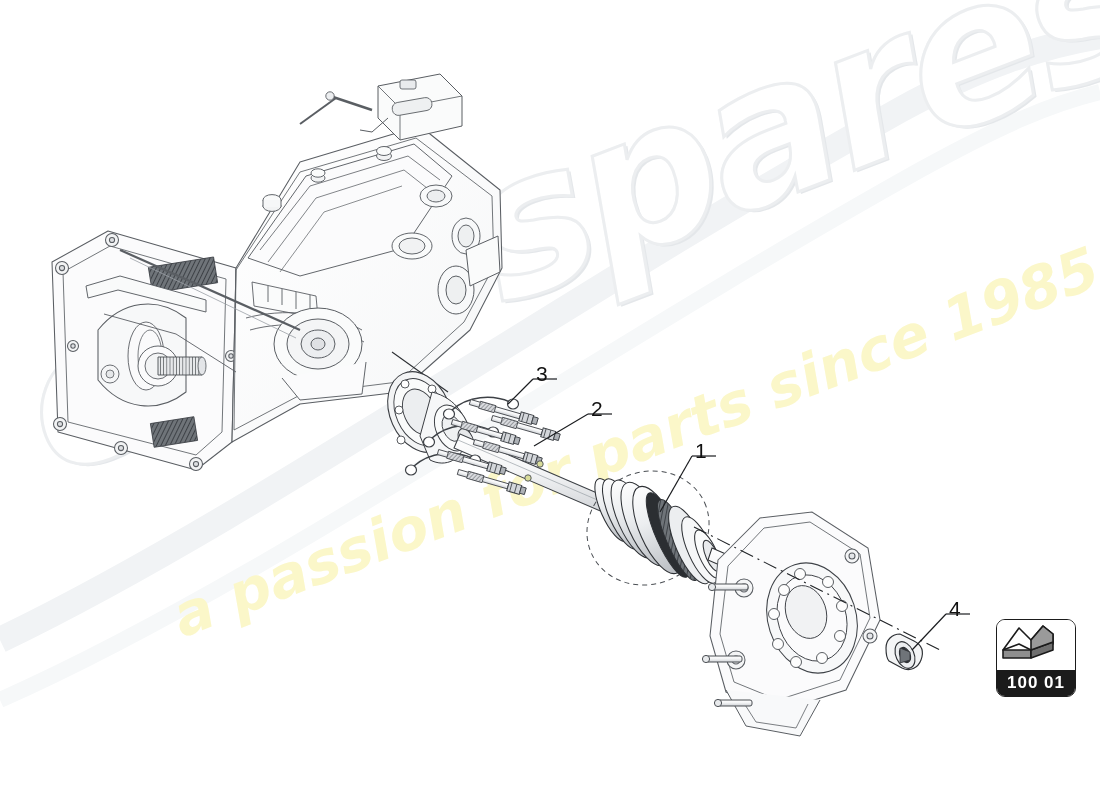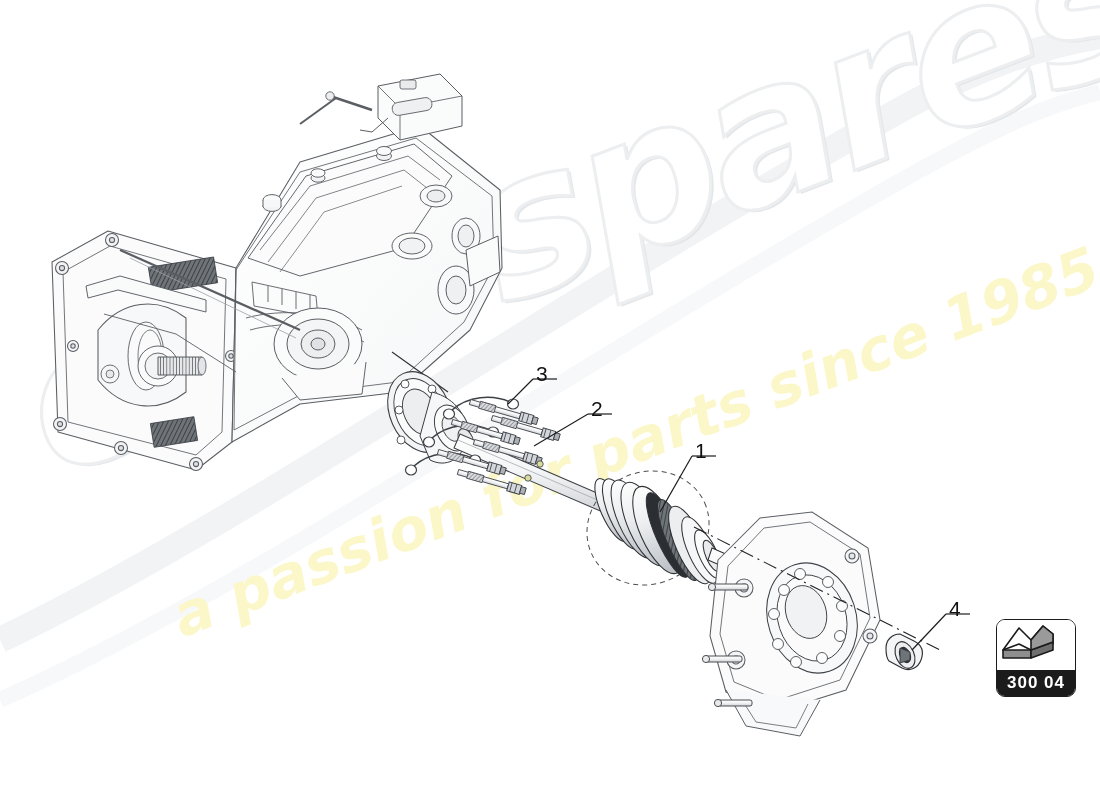--- a/index.html
+++ b/index.html
@@ -356,16 +356,16 @@
 
   <div id="badge" style="left:996px;top:619px;width:78px;height:76px;">
     <div class="top" style="height:50px;">
       <svg width="62" height="42" viewBox="0 0 62 42">
         <polygon points="6,30 22,8 34,20 46,6 56,14 56,24 34,30 22,24" fill="#ffffff" stroke="#1b1b1b" stroke-width="1.6" stroke-linejoin="round"></polygon>
         <polygon points="6,30 34,30 34,38 6,38" fill="#8e8e8e" stroke="#1b1b1b" stroke-width="1.6" stroke-linejoin="round"></polygon>
         <polygon points="34,30 34,38 56,30 56,22" fill="#6f6f6f" stroke="#1b1b1b" stroke-width="1.6" stroke-linejoin="round"></polygon>
         <polygon points="34,20 46,6 56,14 56,22 34,30" fill="#9a9a9a" stroke="#1b1b1b" stroke-width="1.6" stroke-linejoin="round"></polygon>
       </svg>
     </div>
-    <div class="bot" style="height:26px;font-size:17px;">300 04</div>
+    <div class="bot" style="height:26px;font-size:17px;">100 01</div>
   </div>
 
 </div>
 
 </body></html>

